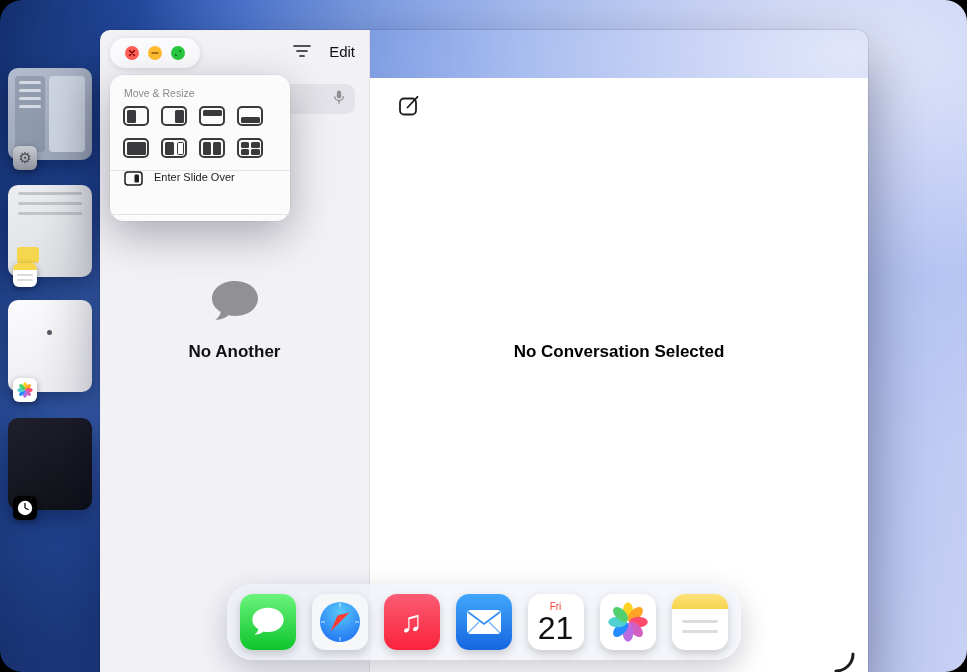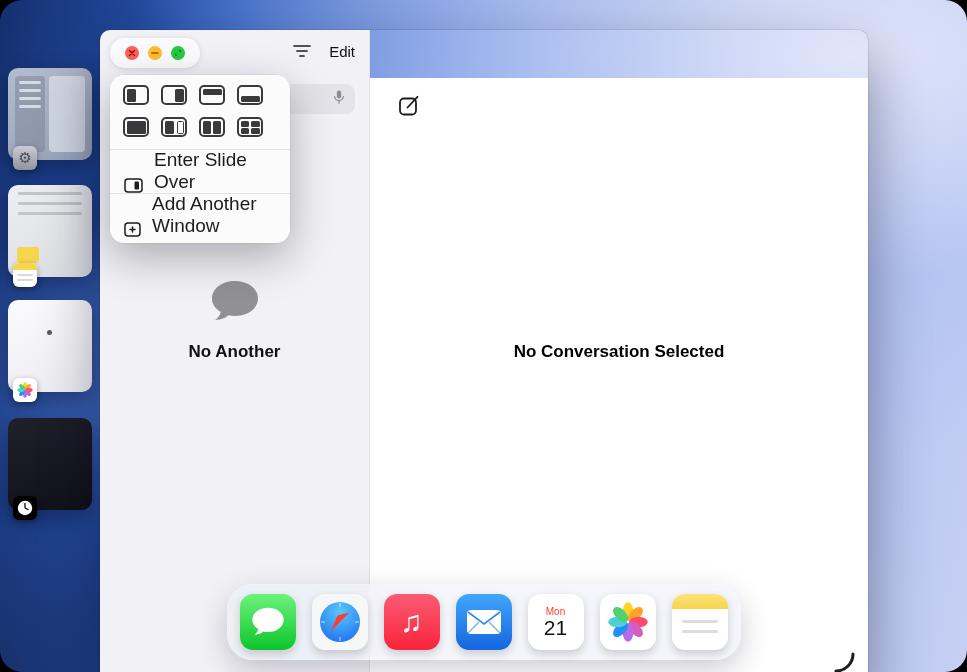--- a/index.html
+++ b/index.html
@@ -84,37 +84,37 @@
   .wi-bottom i{ left:1.5px; right:1.5px; bottom:1.5px; height:6px; }
   .wi-full i{ left:1.5px; right:1.5px; top:1.5px; bottom:1.5px; }
   .wi-split i.a{ left:1.5px; top:1.5px; bottom:1.5px; width:9px; }
   .wi-split i.b{ right:1.5px; top:1.5px; bottom:1.5px; width:7px; background:transparent; border:1.5px solid #3a3a3c; }
   .wi-cols i.a{ left:1.5px; top:1.5px; bottom:1.5px; width:8px; }
   .wi-cols i.b{ left:11.5px; top:1.5px; bottom:1.5px; width:8px; }
   .wi-grid i{ width:8.5px; height:6px; }
   .wi-grid i.a{ left:1.5px; top:1.5px; } .wi-grid i.b{ right:1.5px; top:1.5px; }
   .wi-grid i.c{ left:1.5px; bottom:1.5px; } .wi-grid i.d{ right:1.5px; bottom:1.5px; }
   .popup .divider{ height:1px; background:#e4e4e7; margin:0 0 0 0; }
-  .menu-item{ display:flex; align-items:flex-end; gap:11px; height:43px; padding:0 14px; font-size:19px; color:#1c1c1e; }
+  .menu-item{ display:flex; align-items:flex-start; gap:11px; height:43px; padding:0 14px; font-size:11px; color:#1c1c1e; }
   .menu-item svg{ flex:0 0 auto; }
   
   .dock{ position:absolute; left:50%; bottom:12px; transform:translateX(-50%); height:76px;
     display:flex; align-items:center; gap:16px; padding:0 13px; border-radius:26px;
     background:rgba(235,238,248,.55); box-shadow:inset 0 0 0 0.5px rgba(255,255,255,.4), 0 10px 30px rgba(0,0,40,.2);
     backdrop-filter: blur(20px); z-index:5; }
   .app{ position:relative; width:56px; height:56px; border-radius:13px; overflow:hidden;
     box-shadow:0 4px 10px rgba(0,0,0,.18); flex:0 0 auto; }
   .app-messages{ background:linear-gradient(180deg,#6bf37c,#0dc52c); display:flex; align-items:center; justify-content:center; }
   .app-safari{ background:#f6f7f9; display:flex; align-items:center; justify-content:center; }
   .app-music{ background:linear-gradient(180deg,#fb5c74,#fa233b); display:flex; align-items:center; justify-content:center; }
   .app-music .note{ color:#fff; font-size:30px; line-height:1; }
   .app-mail{ background:linear-gradient(180deg,#41a6fb,#1566e0); display:flex; align-items:center; justify-content:center; }
   .app-calendar{ background:#fff; display:flex; flex-direction:column; align-items:center; justify-content:center; }
   .cal-weekday{ color:#ff3b30; font-size:10px; margin:2px 0 0; }
-  .cal-day{ color:#111; font-size:21px; font-weight:normal; line-height:1.05; }
+  .cal-day{ color:#111; font-size:32px; font-weight:normal; line-height:1.05; }
   .app-photos{ background:#fff; display:flex; align-items:center; justify-content:center; }
   .app-notes{ background:#fff; }
   .app-notes .strip{ position:absolute; top:0; left:0; right:0; height:15px; background:linear-gradient(180deg,#fce27a,#f7d54e); }
   .app-notes .l1,.app-notes .l2{ position:absolute; left:10px; right:10px; height:3px; border-radius:2px; background:#dcdce1; }
   .app-notes .l1{ top:26px; } .app-notes .l2{ top:36px; }
 </style>
 </head>
 <body>
 
 <div class="screen">
@@ -227,20 +227,21 @@
       <div class="main-empty-title">No Conversation Selected</div>
       <span class="resize-handle">
         <svg width="22" height="22" viewBox="0 0 22 22">
           <path d="M2 19 A 17 17 0 0 0 19 2" fill="none" stroke="#1c1c1e" stroke-width="3" stroke-linecap="round"></path>
         </svg>
       </span>
     </div>
   </div>
 
   <div class="popup">
+    <div class="sec-label">Move &amp; Resize</div>
     <div class="icon-row">
       <span class="wicon wi-left">
           <i></i>
         </span>
       <span class="wicon wi-right">
           <i></i>
         </span>
       <span class="wicon wi-top">
           <i></i>
         </span>
@@ -269,27 +270,20 @@
     </div>
     <div class="divider"></div>
     <div class="menu-item">
       <svg width="19" height="15" viewBox="0 0 19 15">
         <rect x="1" y="1" width="17" height="13" rx="3" fill="none" stroke="#1c1c1e" stroke-width="1.5"></rect>
         <rect x="10.5" y="3.5" width="4.5" height="8" rx="1.2" fill="#1c1c1e"></rect>
       </svg>
       <span>Enter Slide Over</span>
     </div>
     <div class="divider"></div>
-    <div class="menu-item">
-      <svg width="17" height="15" viewBox="0 0 17 15">
-        <rect x="1" y="1" width="15" height="13" rx="3" fill="none" stroke="#1c1c1e" stroke-width="1.5"></rect>
-        <path d="M8.5 5 V10 M6 7.5 H11" stroke="#1c1c1e" stroke-width="1.5" stroke-linecap="round"></path>
-      </svg>
-      <span>Add Another Window</span>
-    </div>
   </div>
 
   <div class="dock">
     <div class="app app-messages">
       <svg width="36" height="34" viewBox="0 0 40 38">
         <path d="M20 3 C10 3 2.5 9 2.5 16.5 c0 4.3 2.6 8.1 6.7 10.5 C8.7 29.3 7.2 31.6 5 33.1 c3.6.3 7.3-1.2 9.8-3.4 1.7.4 3.4.6 5.2.6 10 0 17.5-6 17.5-13.8 S30 3 20 3 Z" fill="#fff"></path>
       </svg>
     </div>
     <div class="app app-safari">
       <svg width="44" height="44" viewBox="0 0 44 44">
@@ -316,21 +310,21 @@
       <span class="note">♫</span>
     </div>
     <div class="app app-mail">
       <svg width="36" height="26" viewBox="0 0 36 26">
         <rect x="1" y="1" width="34" height="24" rx="4" fill="#fff"></rect>
         <path d="M2 3 L18 15 L34 3" fill="none" stroke="#2f8cf5" stroke-width="1.6"></path>
         <path d="M2 24 L13 13 M34 24 L23 13" fill="none" stroke="#2f8cf5" stroke-width="1.2" opacity=".7"></path>
       </svg>
     </div>
     <div class="app app-calendar">
-      <span class="cal-weekday">Mon</span>
+      <span class="cal-weekday">Fri</span>
       <span class="cal-day">21</span>
     </div>
     <div class="app app-photos">
       <svg width="44" height="44" viewBox="0 0 40 40">
         <g opacity="0.85">
           <ellipse cx="20" cy="10.5" rx="4.8" ry="8.5" fill="#ffcc00"></ellipse>
           <ellipse cx="20" cy="10.5" rx="4.8" ry="8.5" fill="#ff9500" transform="rotate(45 20 20)"></ellipse>
           <ellipse cx="20" cy="10.5" rx="4.8" ry="8.5" fill="#ff2d55" transform="rotate(90 20 20)"></ellipse>
           <ellipse cx="20" cy="10.5" rx="4.8" ry="8.5" fill="#cb44b4" transform="rotate(135 20 20)"></ellipse>
           <ellipse cx="20" cy="10.5" rx="4.8" ry="8.5" fill="#af52de" transform="rotate(180 20 20)"></ellipse>

